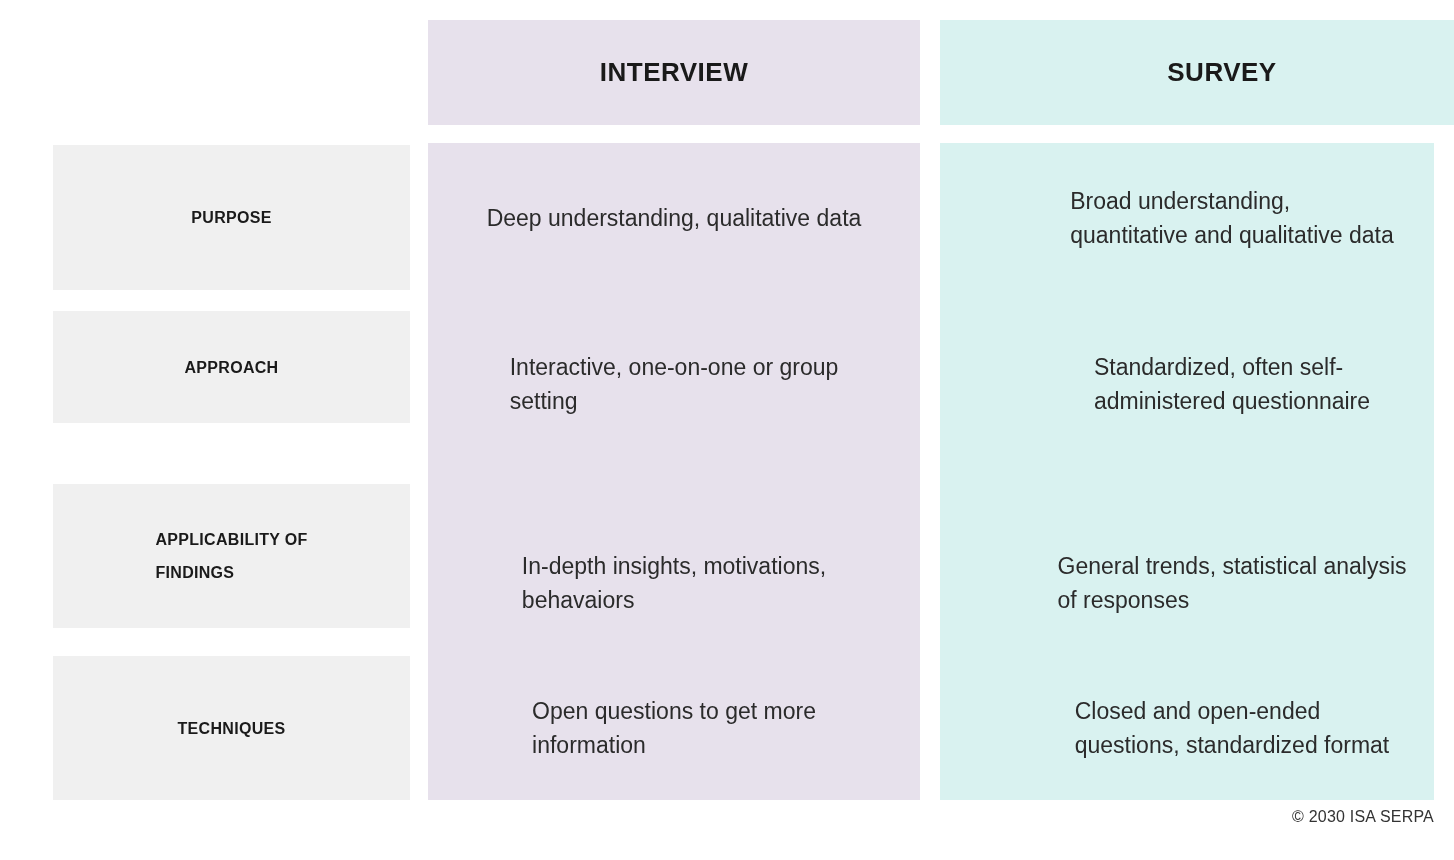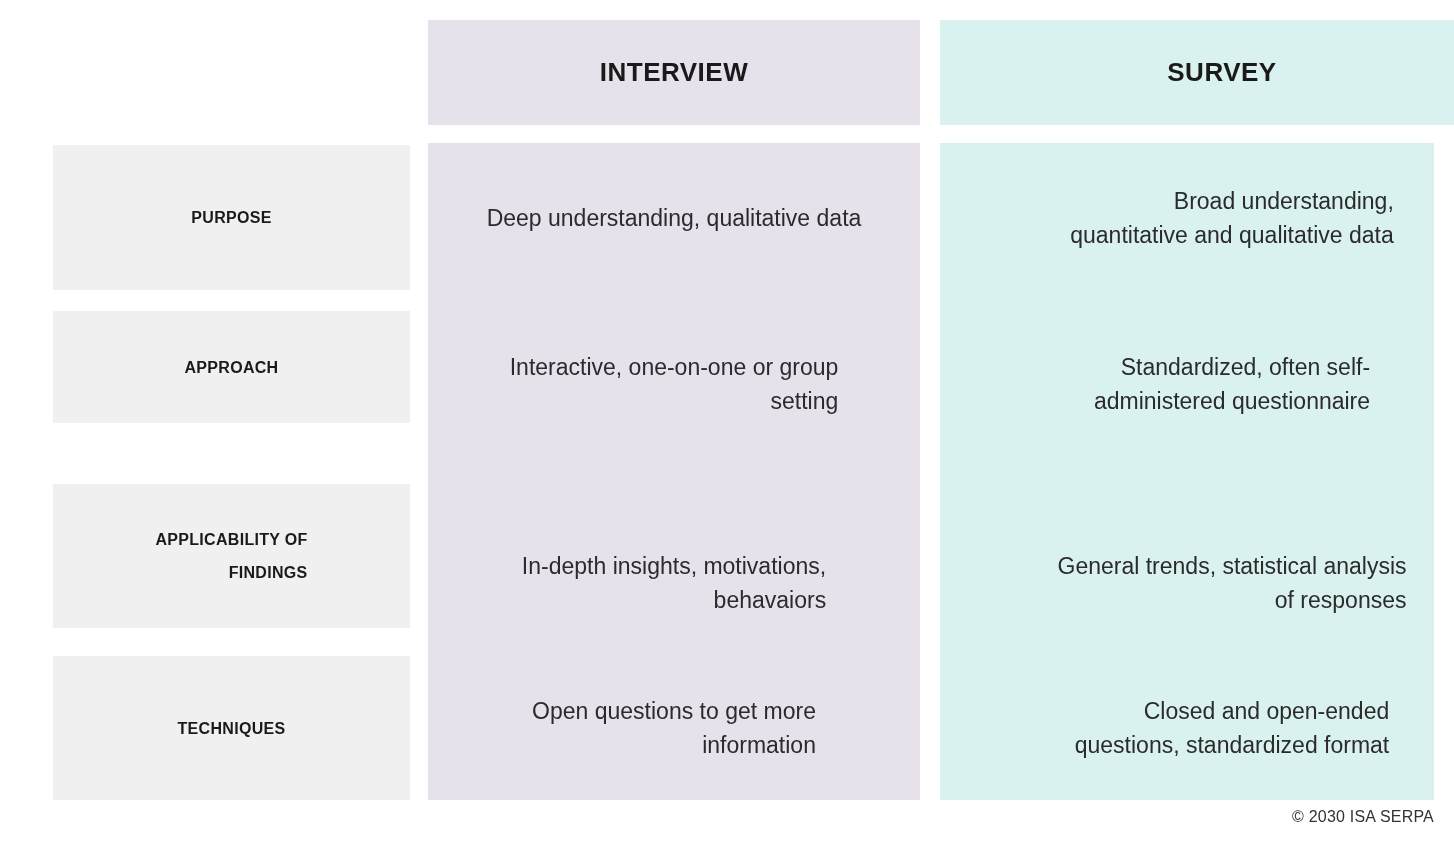--- a/index.html
+++ b/index.html
@@ -17,21 +17,21 @@
     --interview-bg: #e7e1ec;
     --survey-bg: #d9f2f0;
     --label-bg: #f0f0f0;
     --text: #212121;
   }
   .cell {
     position: absolute;
     display: flex;
     align-items: center;
     justify-content: center;
-    text-align: right;
+    text-align: left;
     box-sizing: border-box;
     white-space: pre-line;
     color: var(--text);
   }
   
   .hdr {
     font-size: 26px;
     font-weight: bold;
     letter-spacing: 0.5px;
     color: #1a1a1a;

